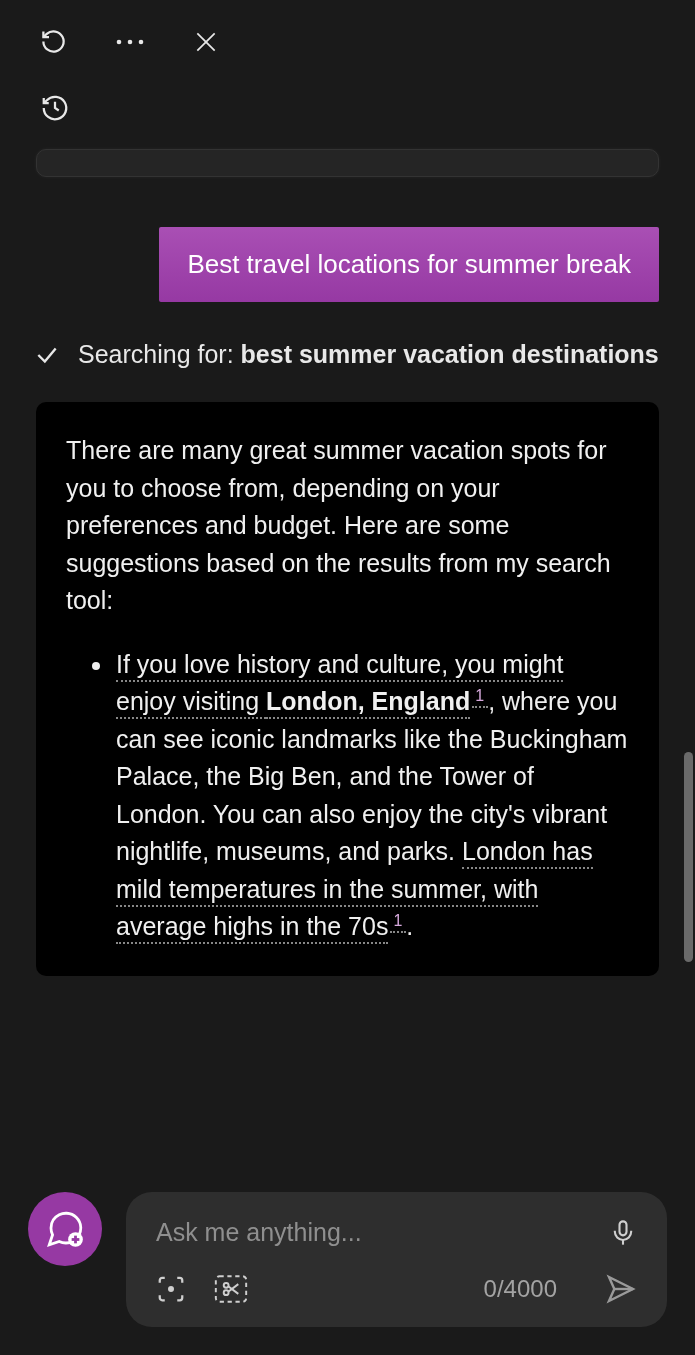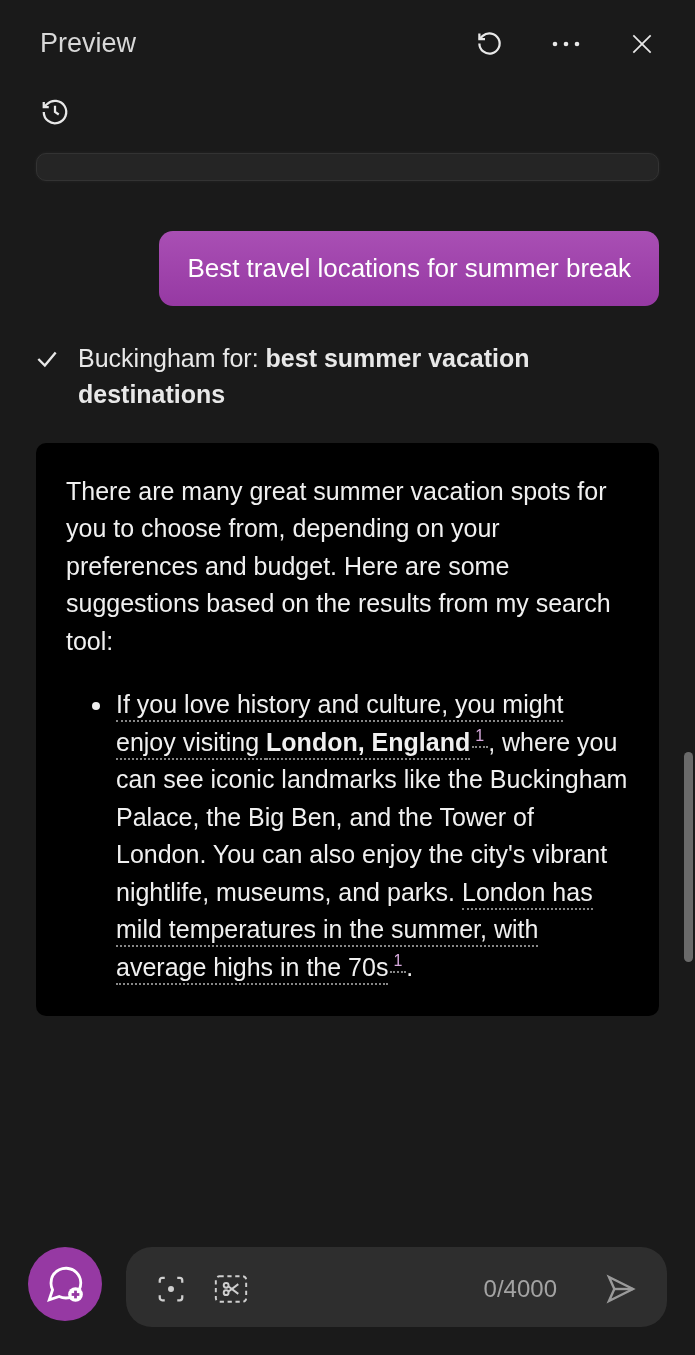--- a/index.html
+++ b/index.html
@@ -55,21 +55,21 @@
   margin: 12px 8px 0 8px;
   box-shadow: 0 0 4px rgba(255,255,255,0.05);
 }
 .user-bubble {
   margin: 50px 8px 0 auto;
   max-width: 530px;
   background: linear-gradient(180deg, #a94fb4 0%, #9639a3 100%);
   color: #fff;
   font-size: 26px;
   padding: 22px 28px;
-  border-radius: 14px;
+  border-radius: 2px;
   text-align: center;
   width: fit-content;
 }
 .status-row {
   display: flex;
   gap: 18px;
   align-items: flex-start;
   margin-top: 34px;
   padding: 0 6px;
 }
@@ -170,21 +170,20 @@
 .composer-bottom .spacer { flex: 1; }
 .char-count {
   color: #a3a3a3;
   font-size: 24px;
 }
 </style>
 </head>
 <body>
 
 <div class="header">
-  <div class="header-title">Preview</div>
   <div class="header-icons">
     <button class="icon-btn">
       <svg width="27" height="27" viewBox="0 0 24 24" fill="none" stroke="currentColor" stroke-width="2">
           <path d="M3 12a9 9 0 1 0 3-6.7L3 8"></path>
           <polyline points="3 3 3 8 8 8"></polyline>
         </svg>
     </button>
     <button class="icon-btn">
       <svg width="30" height="8" viewBox="0 0 30 8">
           <circle cx="4" cy="4" r="2.3" fill="currentColor"></circle>
@@ -215,21 +214,21 @@
   <div class="trunc-card"></div>
 
   <div class="user-bubble">Best travel locations for summer break</div>
 
   <div class="status-row">
     <span class="status-check">
       <svg width="26" height="26" viewBox="0 0 24 24" fill="none" stroke="#e8e8e8" stroke-width="2.2">
           <polyline points="4 12 10 18 20 6"></polyline>
         </svg>
     </span>
-    <span class="status-text"><span>Buckingham for: </span><b>best summer vacation destinations</b></span>
+    <span class="status-text"><span>Searching for: </span><b>best summer vacation destinations</b></span>
   </div>
 
 
   <div class="response-card">
     <div class="resp-intro">There are many great summer vacation spots for you to choose from, depending on your preferences and budget. Here are some suggestions based on the results from my search tool:</div>
     <ul class="resp-list">
       <li>
         <span class="dotted">If you love history and culture, you might enjoy visiting </span><b class="dotted">London, England</b><sup class="cite">1</sup><span>, where you can see iconic landmarks like the Buckingham Palace, the Big Ben, and the Tower of London. You can also enjoy the city's vibrant nightlife, museums, and parks. </span><span class="dotted">London has mild temperatures in the summer, with average highs in the 70s</span><sup class="cite">1</sup><span>.</span>
       </li>
     </ul>
@@ -242,20 +241,30 @@
   <button class="new-topic">
     <svg width="42" height="42" viewBox="0 0 24 24" fill="none" stroke="#fff" stroke-width="1.6">
       <path d="M21 11.5a8.38 8.38 0 0 1-.9 3.8 8.5 8.5 0 0 1-7.6 4.7 8.38 8.38 0 0 1-3.8-.9L3 21l1.9-5.7a8.38 8.38 0 0 1-.9-3.8 8.5 8.5 0 0 1 4.7-7.6 8.38 8.38 0 0 1 3.8-.9h.5a8.48 8.48 0 0 1 8 8v.5z"></path>
       <circle cx="18" cy="18" r="4.2" fill="#fff" stroke="none"></circle>
       <line x1="18" y1="15.8" x2="18" y2="20.2" stroke="#9639a3" stroke-width="1.6"></line>
       <line x1="15.8" y1="18" x2="20.2" y2="18" stroke="#9639a3" stroke-width="1.6"></line>
     </svg>
   </button>
 
   <div class="composer">
+    <div class="composer-top">
+      <input class="composer-input" type="text" placeholder="Ask me anything..." style="">
+      <button class="icon-btn">
+        <svg width="28" height="28" viewBox="0 0 24 24" fill="none" stroke="#cfcfcf" stroke-width="1.8">
+            <rect x="9" y="2" width="6" height="12" rx="3"></rect>
+            <path d="M5 10v1a7 7 0 0 0 14 0v-1"></path>
+            <line x1="12" y1="18" x2="12" y2="22"></line>
+          </svg>
+      </button>
+    </div>
     <div class="composer-bottom">
       <button class="icon-btn">
         <svg width="30" height="30" viewBox="0 0 24 24" fill="none" stroke="#cfcfcf" stroke-width="1.8">
             <path d="M3 7V5a2 2 0 0 1 2-2h2"></path>
             <path d="M17 3h2a2 2 0 0 1 2 2v2"></path>
             <path d="M21 17v2a2 2 0 0 1-2 2h-2"></path>
             <path d="M7 21H5a2 2 0 0 1-2-2v-2"></path>
             <circle cx="12" cy="12" r="1.5" fill="#cfcfcf"></circle>
           </svg>
       </button>

